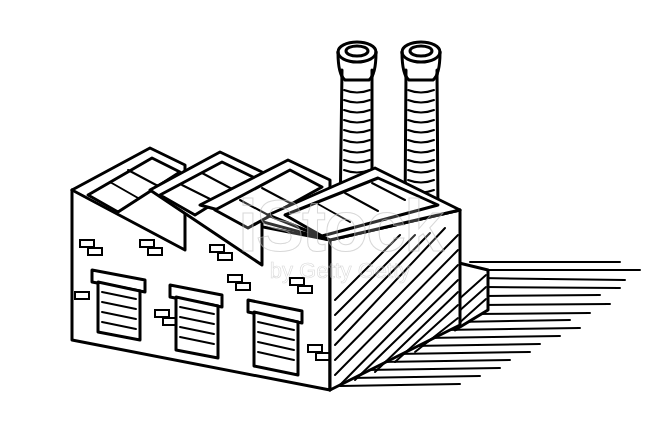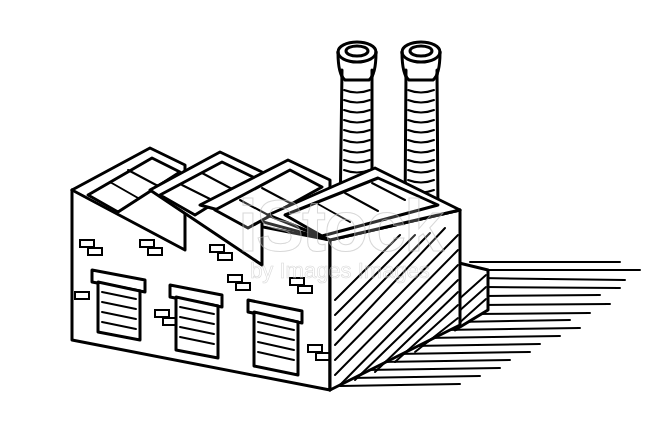--- a/index.html
+++ b/index.html
@@ -184,14 +184,14 @@
           <line x1="258" y1="332" x2="294" y2="340"></line>
       <line x1="258" y1="342" x2="294" y2="350"></line>
           <line x1="258" y1="352" x2="294" y2="360"></line>
         </g>
   </g>
 </svg>
 </div>
 
 <div class="watermark">
   <div class="wm-main">iStock</div>
-  <div class="wm-sub">by Images Images</div>
+  <div class="wm-sub">by Getty Getty</div>
 </div>
 
 </body></html>

